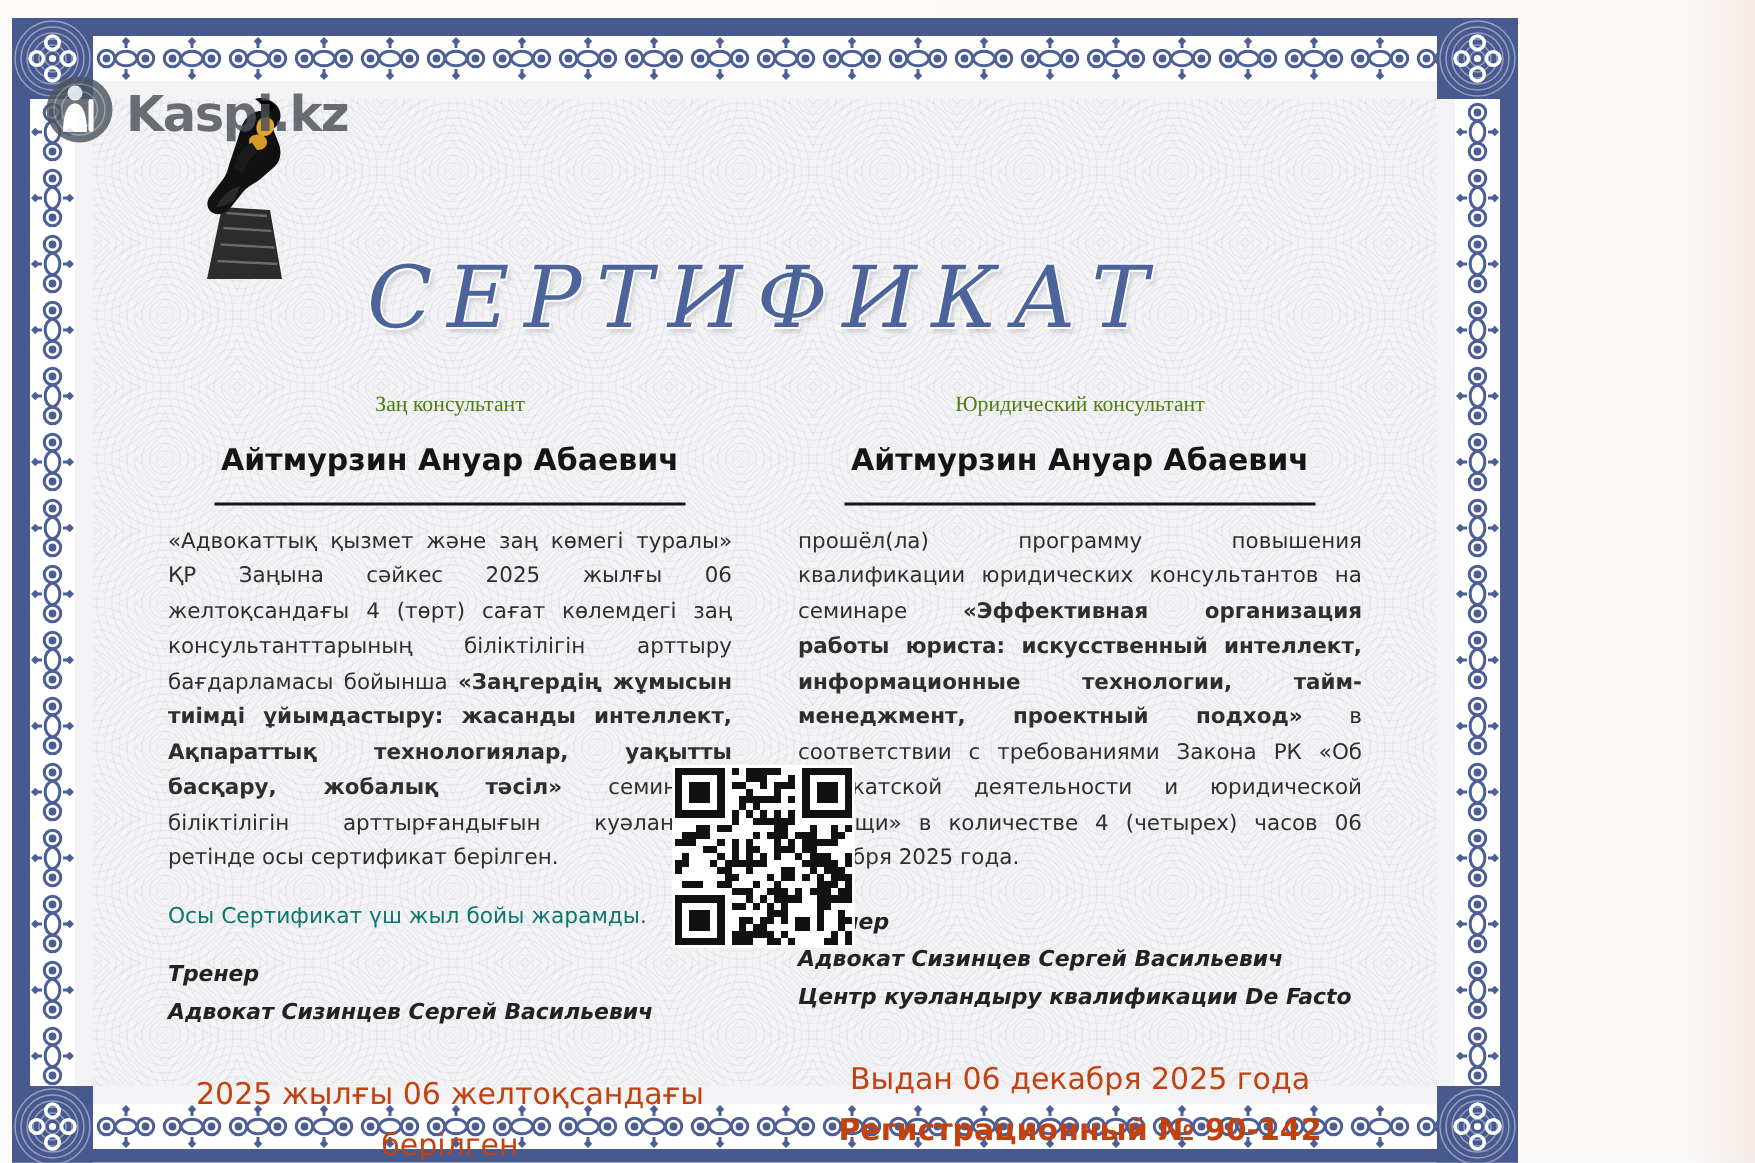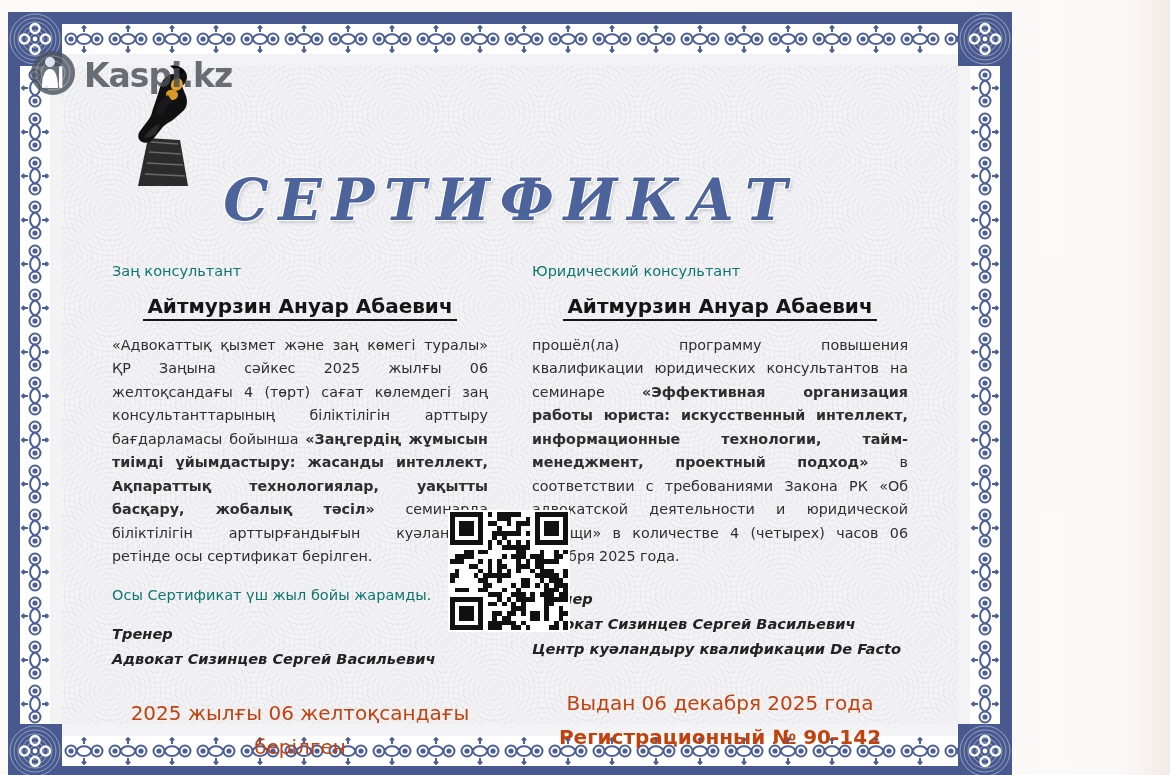--- a/index.html
+++ b/index.html
@@ -35,32 +35,32 @@
   .content{position:absolute;inset:54px;z-index:4;padding:0 50px;box-sizing:border-box;color:#333;}
 
   .kaspi{position:absolute;left:22px;top:38px;z-index:6;display:flex;align-items:center;gap:8px;opacity:.82;}
   .kaspi-text{font-weight:bold;font-size:33px;color:#4b5058;letter-spacing:-1px;}
 
   .thinker{position:absolute;left:56px;top:-6px;width:86px;height:132px;z-index:5;}
 
   .cert-title{
     margin-top:100px;text-align:center;
     font-family:"DejaVu Serif","Liberation Serif",serif;
-    font-style:italic;font-weight:bold;
+    font-style:italic;font-weight:normal;
     font-size:57px;letter-spacing:.17em;color:#4d639c;
     text-shadow:-1px -1px 0 #fff,1px -1px 0 #fff,-1px 1px 0 #fff,1px 1px 0 #fff,2px 3px 3px rgba(40,50,90,.18);
     white-space:nowrap;
   }
 
   .columns{display:flex;gap:44px;margin-top:30px;}
   .col{flex:1;min-width:0;}
-  .role{text-align:left;font-size:14.5px;color:#0f766e;}
+  .role{text-align:center;font-size:14.5px;color:#4d7c0f;font-family:Liberation Serif, serif;}
   .name-wrap{text-align:center;margin-top:15px;}
   .name{display:inline-block;font-size:20px;font-weight:bold;color:#151515;
-        border-bottom:2px solid #151515;padding:0 4px 1px;}
+        border-bottom:2px solid #151515;padding:0 4px 17px;}
   .body-par{margin-top:13px;font-size:14.3px;line-height:1.64;text-align:justify;min-height:164px;color:#2e2e2e;}
   .validity{margin-top:19px;font-size:14.5px;color:#0f766e;}
   .trainer{margin-top:19px;font-size:14.6px;font-weight:bold;font-style:italic;line-height:1.7;color:#222;}
   .issued{margin-top:24px;text-align:center;font-size:20px;line-height:1.7;color:#c2410c;}
   .issued .reg{font-weight:bold;}
 
   .qr{position:absolute;left:386px;top:444px;width:122px;height:122px;background:#fff;padding:2px;box-sizing:border-box;}
 </style>
 </head>
 <body>

